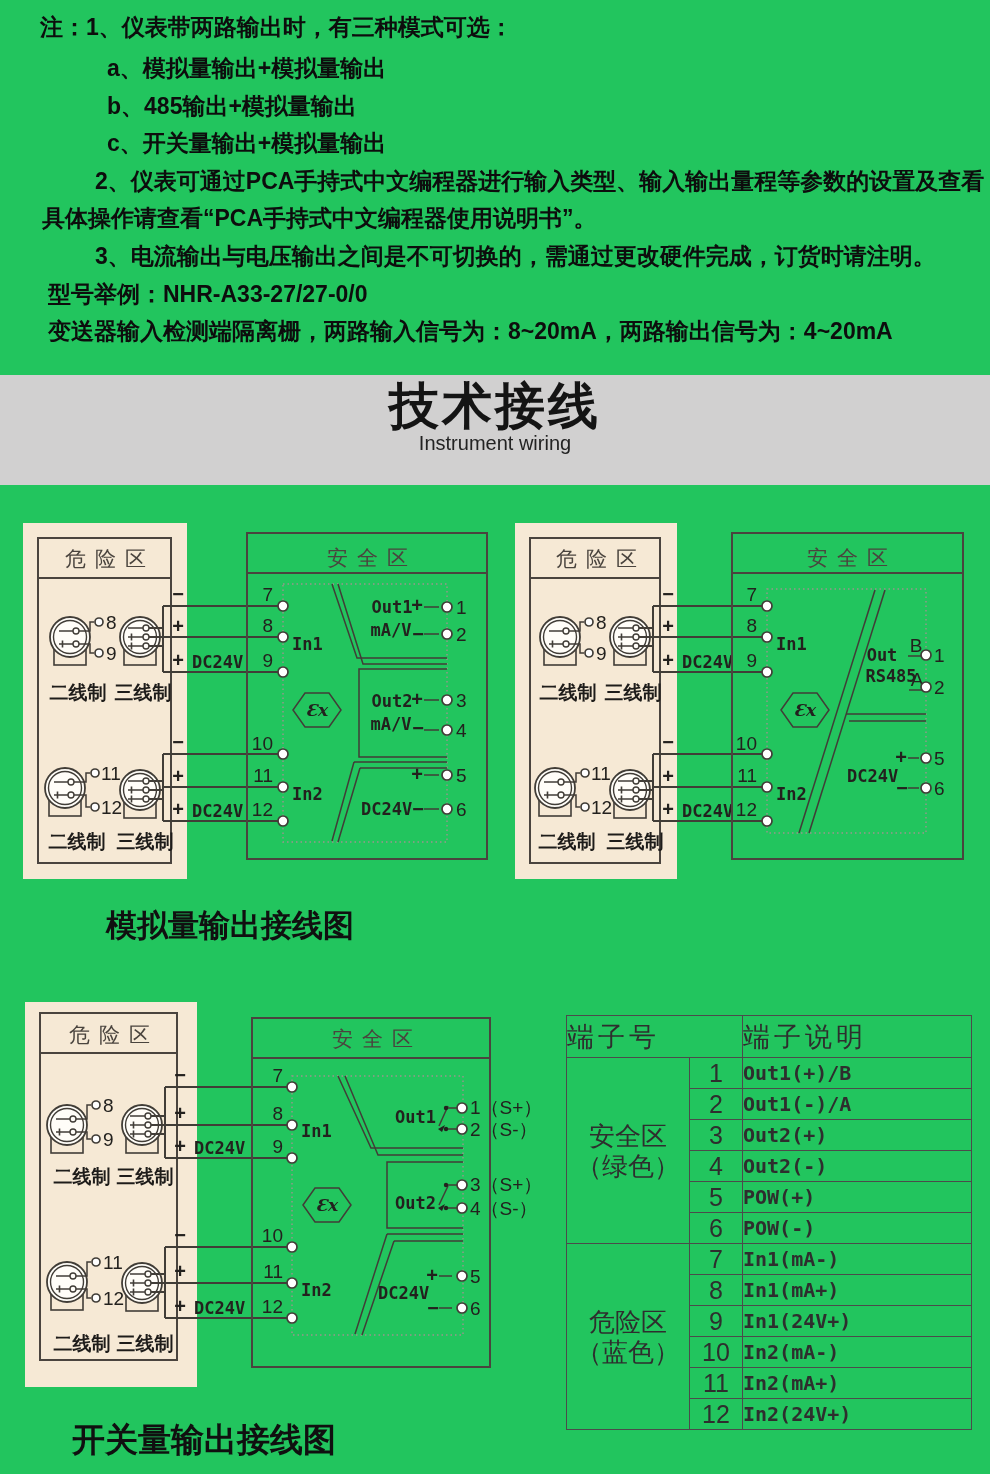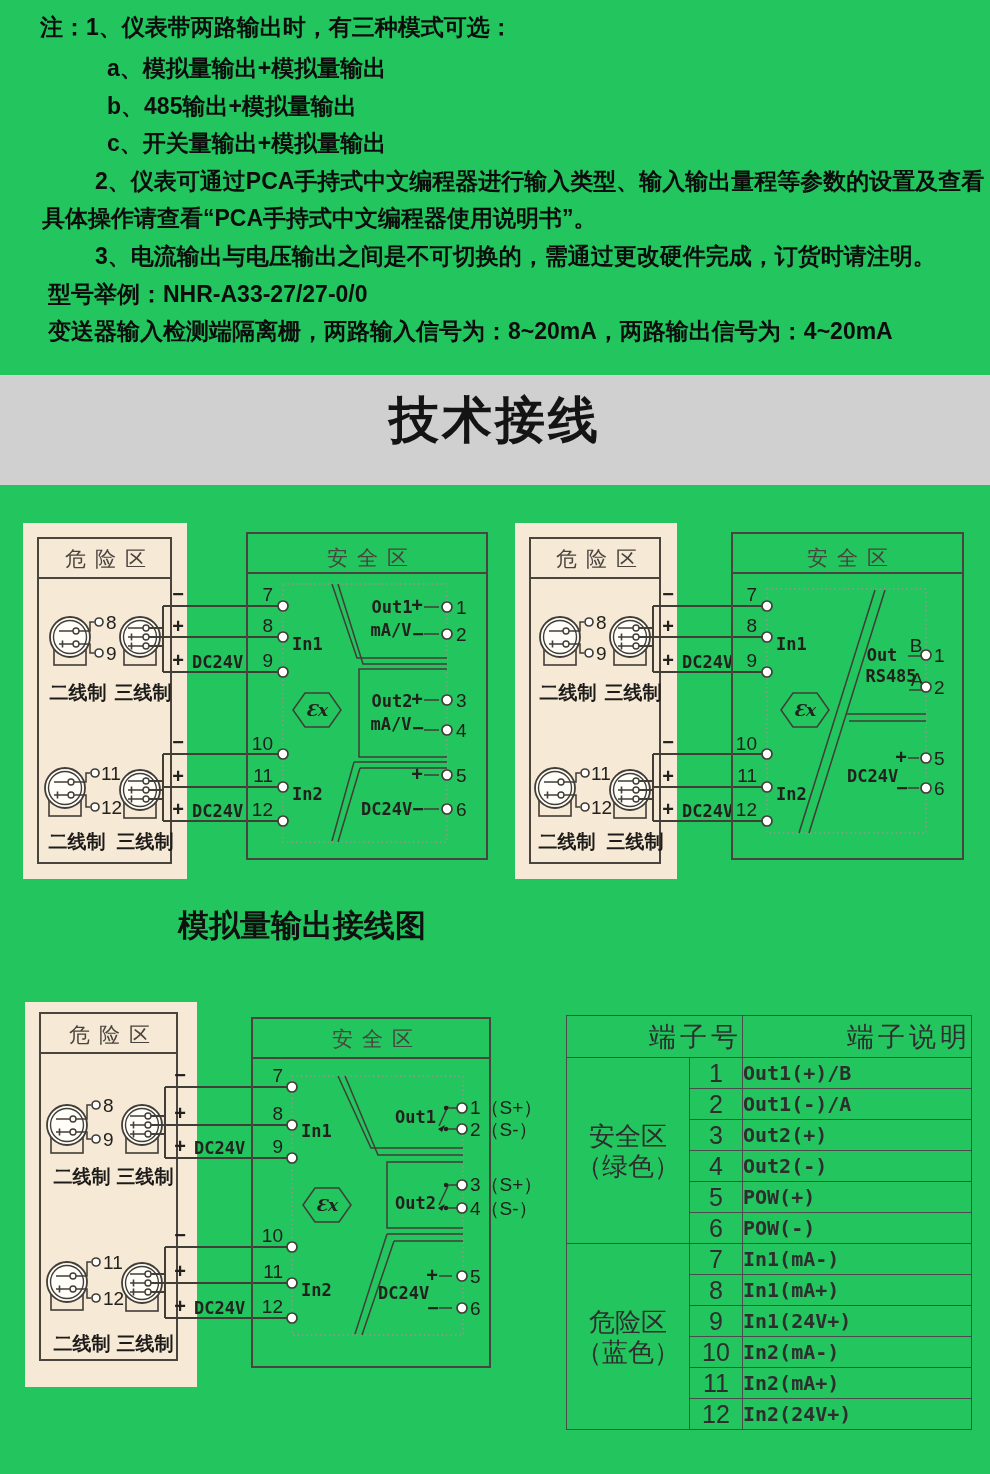--- a/index.html
+++ b/index.html
@@ -5,24 +5,24 @@
   html,body{margin:0;padding:0;background:#fff;}
   .page{position:relative;width:990px;height:1474px;background:#22c55e;overflow:hidden;
         font-family:"Liberation Sans",sans-serif;color:#111;}
   
   .nl{position:absolute;font-size:23px;font-weight:bold;white-space:nowrap;color:#0d0d0d;}
   .nl1{top:12px;left:40px}.nl2{top:53px;left:107px}.nl3{top:91px;left:107px}
   .nl4{top:128px;left:107px}.nl5{top:166px;left:95px}.nl6{top:203px;left:42px}
   .nl7{top:241px;left:95px}.nl8{top:279px;left:48px}.nl9{top:316px;left:48px}
   
   .banner{position:absolute;left:0;top:375px;width:990px;height:110px;background:#d1d0d0;text-align:center;}
-  .banner-title{font-size:50px;line-height:50px;font-weight:bold;letter-spacing:3px;padding-top:20px;color:#141414;}
+  .banner-title{font-size:50px;line-height:50px;font-weight:bold;letter-spacing:3px;padding-top:6px;color:#141414;}
   .banner-sub{font-size:20px;line-height:22px;color:#232323;margin-top:1px;}
   
-  .cap{position:absolute;width:320px;text-align:right;font-weight:bold;color:#101010;}
+  .cap{position:absolute;width:320px;text-align:left;font-weight:bold;color:#101010;}
   .cap1{left:106px;top:905px;font-size:31px}
   .cap2{left:597px;top:905px;font-size:31px}
   .cap3{left:72px;top:1418px;font-size:33px}
   
   .dsvg{position:absolute;}
   .d1{left:20px;top:515px}.d2{left:510px;top:515px}.d3{left:15px;top:1000px}
   .t-serif{font-family:"Liberation Serif",serif;font-size:21px;letter-spacing:9px;fill:#4a443e;}
   .t-zh{font-family:"Liberation Sans",sans-serif;font-size:19px;font-weight:bold;fill:#1e1c1a;}
   .t-mono{font-family:"DejaVu Sans Mono",monospace;font-size:17px;font-weight:bold;fill:#23211e;}
   .t-num{font-family:"Liberation Sans",sans-serif;font-size:19px;fill:#23211e;}
@@ -31,21 +31,21 @@
   .st{stroke:#413d37;stroke-width:2;fill:none;}
   .st1{stroke:#413d37;stroke-width:1.5;fill:none;}
   .bx{stroke:#4a443e;stroke-width:2;fill:none;}
   .dsh{stroke:#9a958d;stroke-width:1.4;fill:none;stroke-dasharray:1.5 3;}
   .term{fill:#fff;stroke:#413d37;stroke-width:1.7;}
   .pivot{fill:#23211e;stroke:none;}
   .tanbg{fill:#f6e9d5;}
   
   .ttable{position:absolute;left:566px;top:1015px;border-collapse:collapse;table-layout:fixed;}
   .ttable th,.ttable td{border:1.6px solid #4b4b4b;padding:0;vertical-align:middle;color:#2e2e2e;}
-  .ttable th{height:41px;font-size:27px;font-weight:normal;letter-spacing:4px;text-align:right;}
+  .ttable th{height:41px;font-size:27px;font-weight:normal;letter-spacing:4px;text-align:left;}
   .ttable td{height:30px;}
   .td-zone{width:122px;font-size:26px;text-align:center;line-height:30px;}
   .td-num{width:52px;font-size:25px;text-align:center;}
   .td-desc{width:228px;font-family:"DejaVu Sans Mono",monospace;font-size:20px;font-weight:bold;padding-left:56px;}
 </style>
 </head>
 <body>
 
 <div class="page">
 
@@ -56,20 +56,21 @@
     <div class="nl nl4">c、开关量输出+模拟量输出</div>
     <div class="nl nl5">2、仪表可通过PCA手持式中文编程器进行输入类型、输入输出量程等参数的设置及查看，</div>
     <div class="nl nl6">具体操作请查看“PCA手持式中文编程器使用说明书”。</div>
     <div class="nl nl7">3、电流输出与电压输出之间是不可切换的，需通过更改硬件完成，订货时请注明。</div>
     <div class="nl nl8">型号举例：NHR-A33-27/27-0/0</div>
     <div class="nl nl9">变送器输入检测端隔离栅，两路输入信号为：8~20mA，两路输出信号为：4~20mA</div>
   </div>
 
   <div class="banner">
     <div class="banner-title">技术接线</div>
+    <div class="banner-sub">Instrument wiring</div>
   </div>
 
   <svg width="0" height="0" style="position:absolute">
     <defs>
       <symbol id="tx2" viewBox="0 0 48 54">
         <rect x="8" y="32" width="32" height="18" fill="none" stroke="#413d37" stroke-width="1.6"></rect>
         <circle cx="24" cy="22" r="20" fill="#fffdf8" stroke="#413d37" stroke-width="1.8"></circle>
         <circle cx="24" cy="22" r="16.5" fill="none" stroke="#413d37" stroke-width="1.4"></circle>
         <path d="M13,16 h7 M20,16 h7 M13,29 h7 M16.5,25.5 v7 M20,29 h7" stroke="#413d37" stroke-width="1.6" fill="none"></path>
         <circle cx="30" cy="16" r="3" fill="#fffdf8" stroke="#413d37" stroke-width="1.4"></circle>
@@ -390,20 +391,21 @@
         <text class="t-num" x="455" y="283">5</text>
         <text class="t-mono" x="363" y="299">DC24V</text>
         <text class="t-sign" x="418" y="315" text-anchor="middle">−</text>
         <path class="st1" d="M424,308 H437"></path>
         <circle class="term" cx="447" cy="308" r="5"></circle>
         <text class="t-num" x="455" y="315">6</text>
       </g>
     </g>
   </svg>
 
+  <div class="cap cap3">开关量输出接线图</div>
 
   <table class="ttable">
     <tbody>
         <tr>
       <th colspan="2">端子号</th>
       <th>端子说明</th>
     </tr>
     <tr>
       <td class="td-zone" rowspan="6">
         <div>安全区</div>

